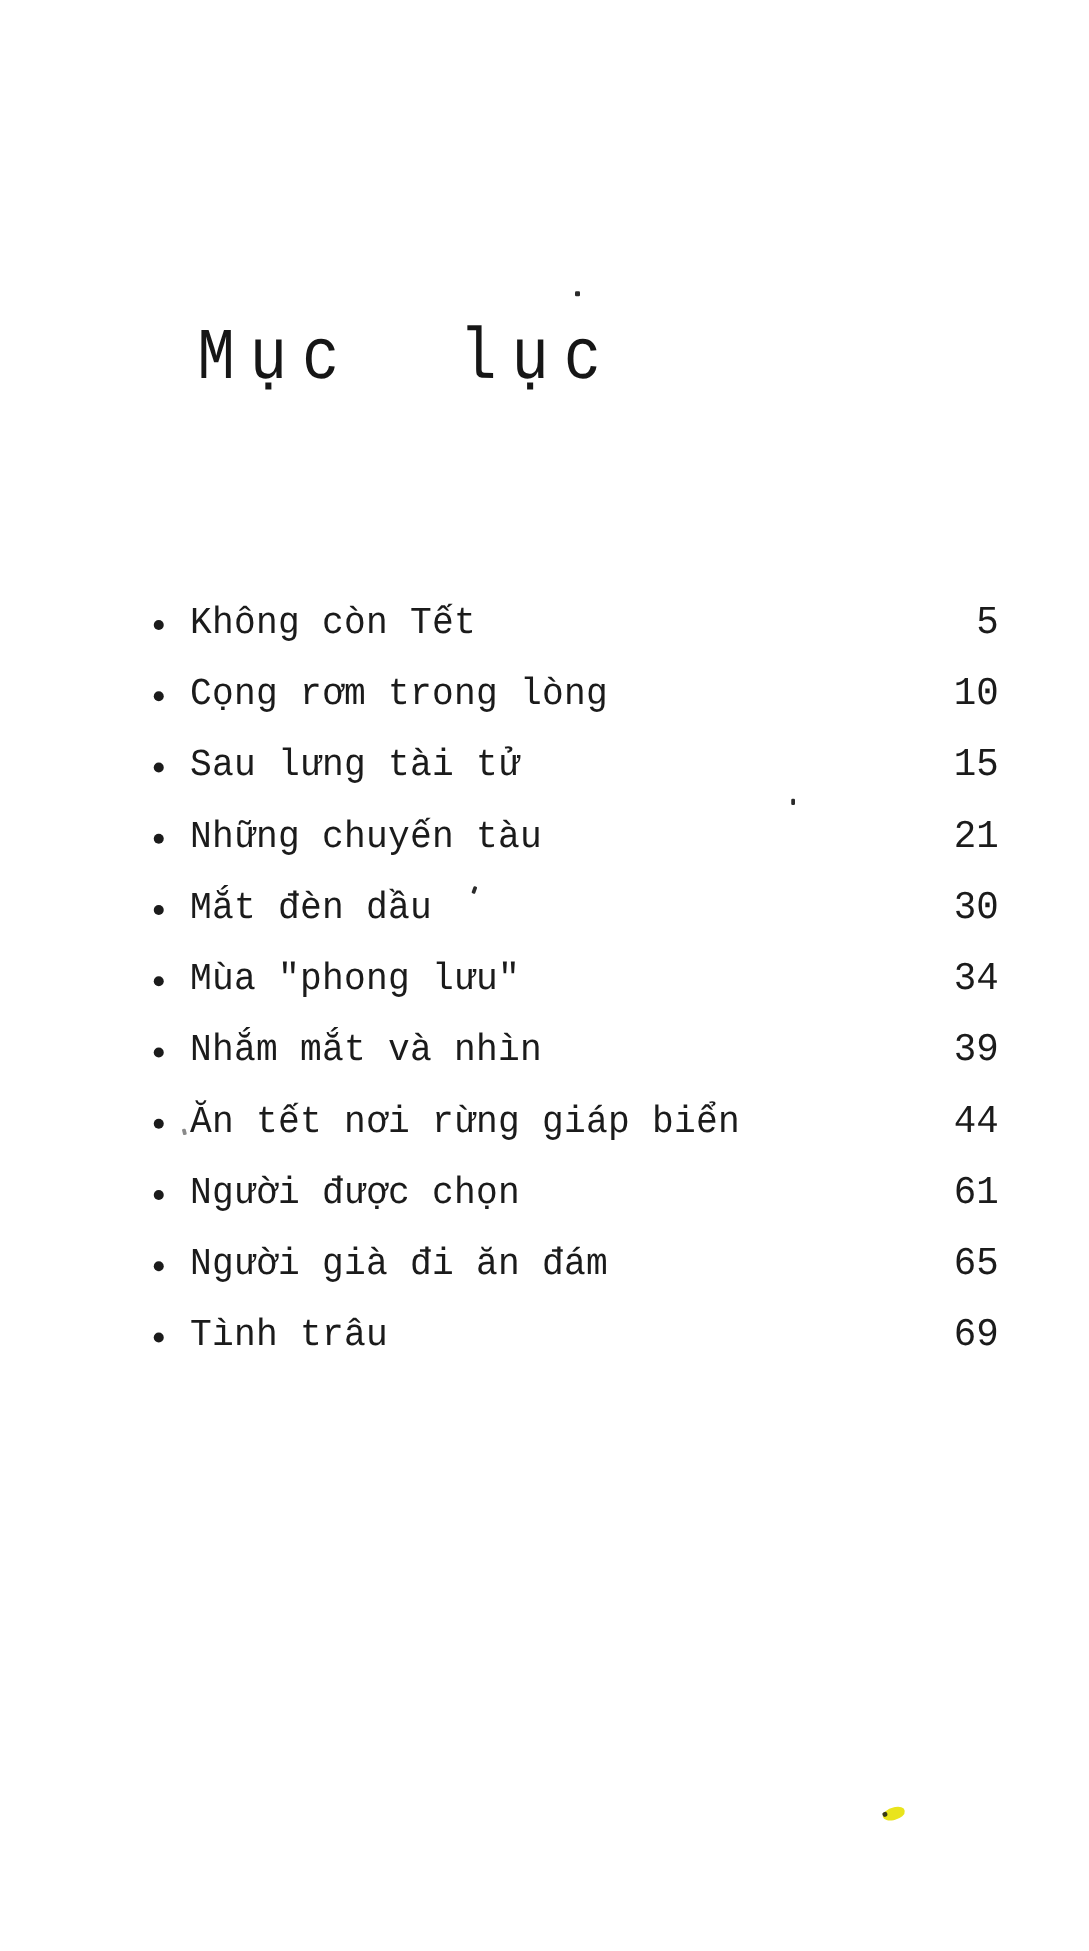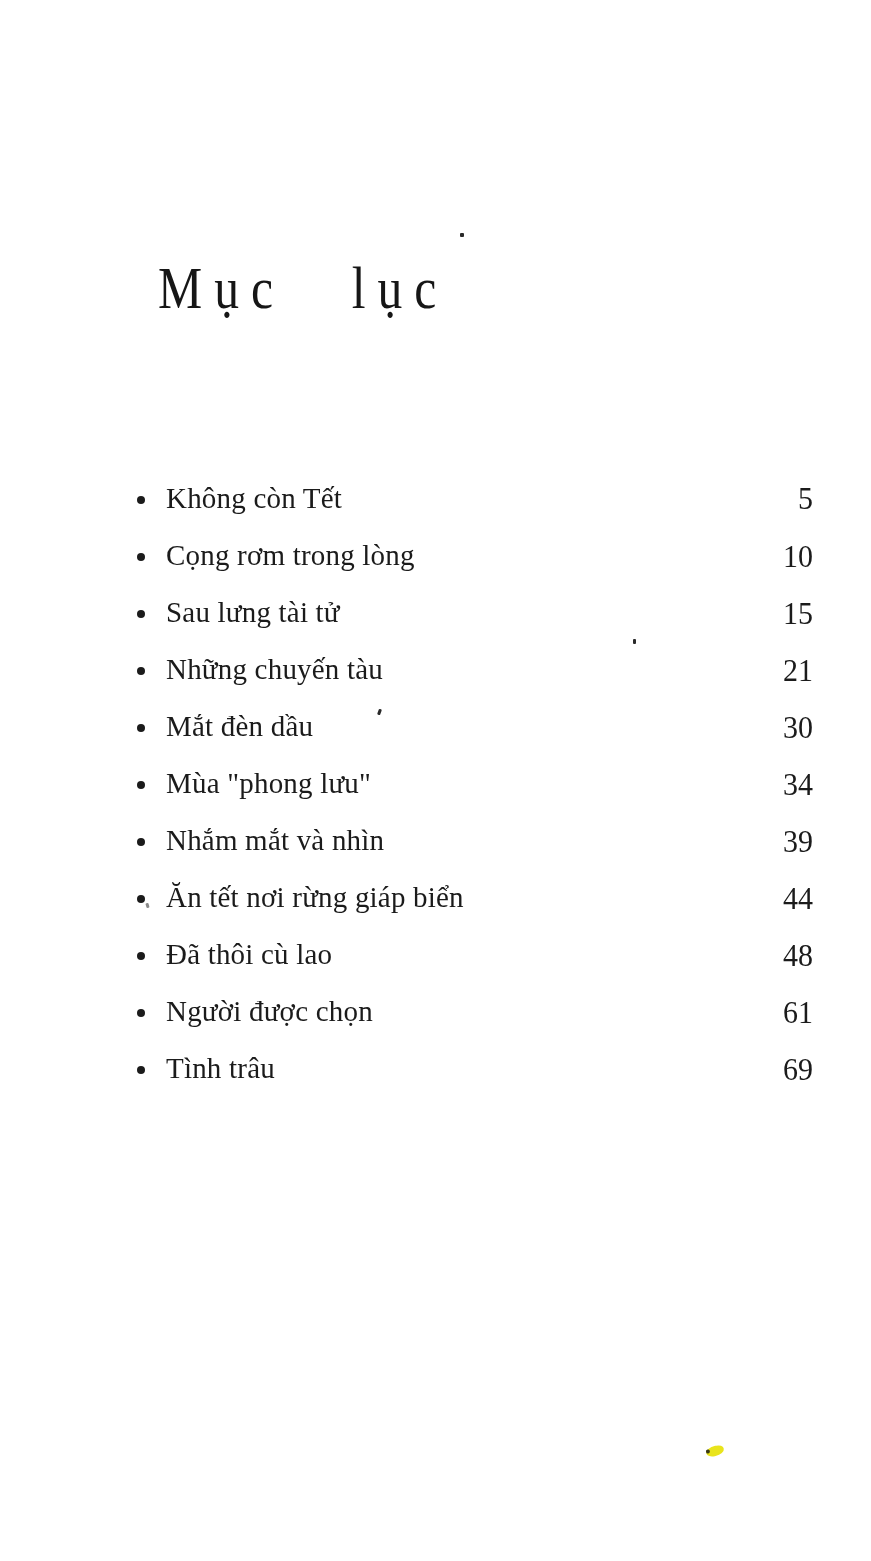--- a/index.html
+++ b/index.html
@@ -6,40 +6,40 @@
     margin: 0;
     padding: 0;
     background: #ffffff;
   }
   .page {
     position: relative;
     width: 871px;
     height: 1561px;
     background: #ffffff;
     overflow: hidden;
-    font-family: Liberation Serif, serif;
+    font-family: Liberation Mono, monospace;
     color: #1b1b1b;
   }
   .title {
     position: absolute;
     left: 158px;
     top: 255px;
     margin: 0;
     font-size: 54px;
     font-weight: 400;
     letter-spacing: 13px;
     word-spacing: 46px;
     color: #161616;
     transform: scaleY(1.08) scaleX(0.92);
     transform-origin: left top;
     white-space: nowrap;
   }
   .toc {
     position: absolute;
-    left: 137px;
+    left: 123px;
     top: 470px;
     width: 676px;
   }
   .row {
     display: flex;
     align-items: center;
     height: 57px;
   }
   .bullet {
     width: 8px;
@@ -144,34 +144,34 @@
       <span class="label">Nhắm mắt và nhìn</span>
       <span class="pagenum">39</span>
     </div>
 
     <div class="row">
       <span class="bullet"></span>
       <span class="label">Ăn tết nơi rừng giáp biển</span>
       <span class="pagenum">44</span>
     </div>
 
-    <div class="row">
-      <span class="bullet"></span>
-      <span class="label">Đã thôi cù lao</span>
-      <span class="pagenum">48</span>
-    </div>
 
 
 
     <div class="row">
       <span class="bullet"></span>
       <span class="label">Người được chọn</span>
       <span class="pagenum">61</span>
     </div>
 
+    <div class="row">
+      <span class="bullet"></span>
+      <span class="label">Người già đi ăn đám</span>
+      <span class="pagenum">65</span>
+    </div>
 
     <div class="row">
       <span class="bullet"></span>
       <span class="label">Tình trâu</span>
       <span class="pagenum">69</span>
     </div>
 
   </div>
 
   <div class="speck speck-1" style="background: rgb(42, 42, 42);"></div>

